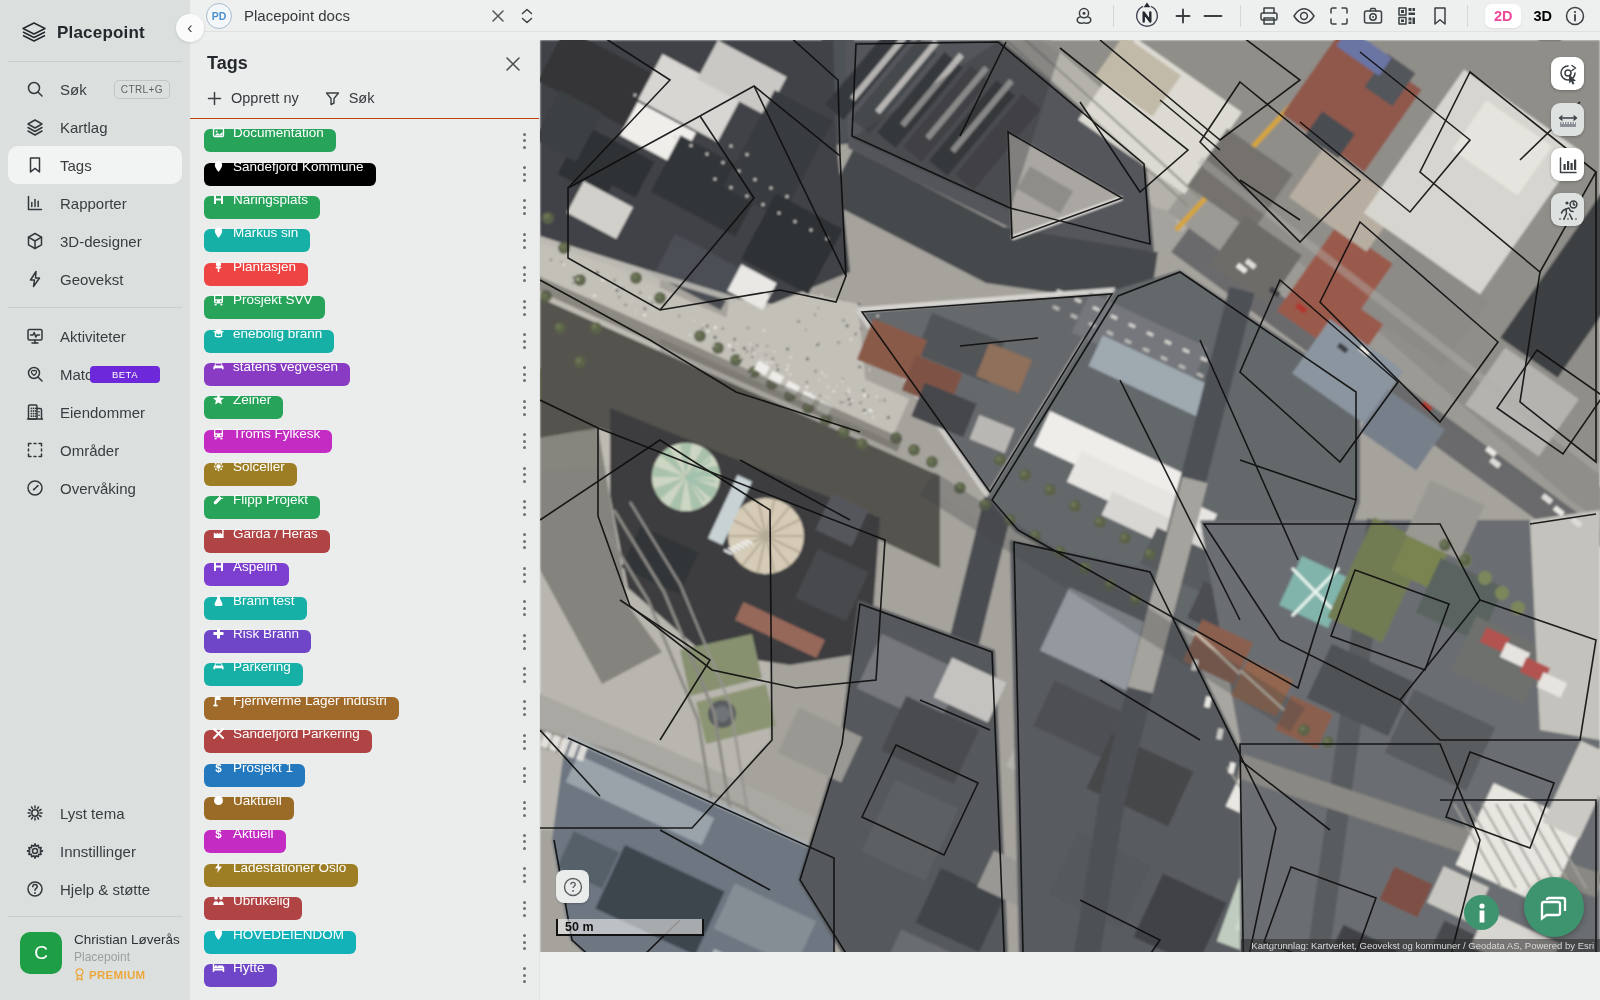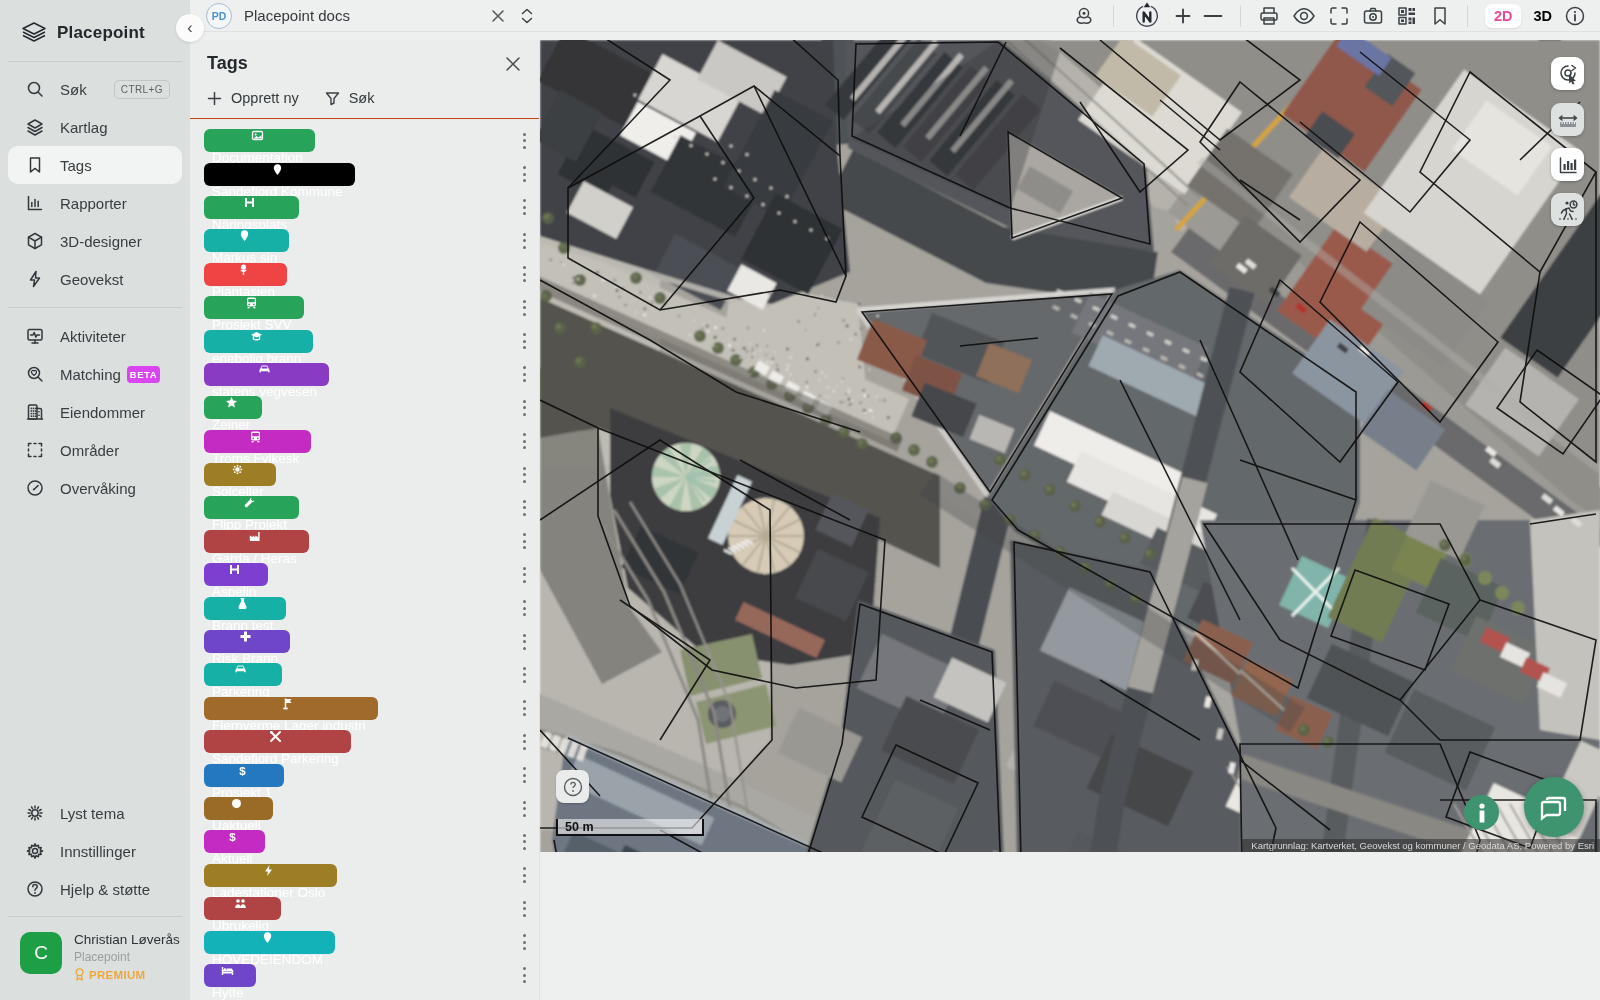--- a/index.html
+++ b/index.html
@@ -4,21 +4,21 @@
 *{margin:0;padding:0;box-sizing:border-box;}
 html,body{width:1600px;height:1000px;overflow:hidden;font-family:"Liberation Sans",sans-serif;}
 body{display:flex;background:#eef0ef;transform:translateZ(0);}
 .sidebar{position:relative;width:190px;height:1000px;background:#dbe0df;flex:none;display:flex;flex-direction:column;z-index:5;}
 .slogo{display:flex;align-items:center;gap:10px;padding:21px 0 14px 21px;font-size:17px;font-weight:700;color:#22282b;letter-spacing:0.2px;}
 .sdiv{height:1px;background:#c9cecd;margin:2px 8px 8px 8px;}
 .srow{display:flex;align-items:center;gap:15px;height:38px;padding-left:17px;margin:0 8px;border-radius:10px;color:#373d40;font-size:15px;position:relative;}
 .srow.sel{background:#f2f4f3;}
 .slbl{white-space:nowrap;}
 .kbd{position:absolute;right:12px;border:1px solid #c2c7c6;border-radius:5px;font-size:10px;color:#5d6365;padding:3px 6px;letter-spacing:0.4px;background:transparent;}
-.beta{position:absolute;right:22px;background:#d946ef;color:#fff;font-size:9.5px;font-weight:700;border-radius:4px;padding:3px 3px;letter-spacing:0.5px;}
+.beta{position:absolute;right:22px;background:#6d28d9;color:#fff;font-size:9.5px;font-weight:400;border-radius:4px;padding:3px 22px;letter-spacing:0.5px;}
 .sbottom{position:absolute;top:794px;left:0;right:0;}
 .suser{display:flex;align-items:flex-start;gap:12px;padding:15px 0 0 20px;}
 .avatar{width:42px;height:42px;background:#1e9e45;border-radius:10px;color:#fff;font-size:19px;display:flex;align-items:center;justify-content:center;}
 .uname{font-size:13.5px;color:#2c3235;}
 .uorg{font-size:12px;color:#9aa0a0;margin-top:3px;}
 .uprem{font-size:11.5px;font-weight:700;color:#eda73b;margin-top:4px;display:flex;align-items:center;gap:4px;letter-spacing:0.3px;}
 .collapse{position:absolute;top:14px;right:-14px;width:28px;height:28px;background:#fafbfa;border-radius:50%;box-shadow:0 1px 3px rgba(0,0,0,0.12);display:flex;align-items:center;justify-content:center;font-size:16px;color:#43494c;z-index:9;}
 .main{position:relative;width:1410px;height:1000px;}
 .topbar{position:absolute;top:0;left:0;width:1410px;height:32px;background:#eef0ef;border-bottom:1px solid #dfe2e1;display:flex;align-items:center;justify-content:space-between;z-index:4;}
 .tb-left{display:flex;align-items:center;gap:8px;padding-left:16px;}
@@ -30,25 +30,25 @@
 .vsep{width:1px;height:22px;background:#d3d7d6;margin:0 5px;}
 .btn2d{background:#fff;border-radius:7px;padding:4px 9px;font-size:14.5px;font-weight:700;color:#ec4899;box-shadow:0 1px 2px rgba(0,0,0,0.08);}
 .btn3d{font-size:14.5px;font-weight:700;color:#000000;}
 .panel{position:absolute;top:40px;left:0;width:350px;height:960px;background:#ebedec;z-index:3;border-right:1px solid #e0e3e2;}
 .phead{display:flex;align-items:center;justify-content:space-between;padding:13px 17px 10px 17px;}
 .ptitle{font-size:18px;font-weight:700;color:#23292c;}
 .pactions{display:flex;align-items:center;gap:26px;padding:6px 0 12px 17px;border-bottom:1px solid #c2410c;}
 .pact{display:flex;align-items:center;gap:9px;font-size:14.5px;color:#33393c;}
 .plist{padding:5px 0 0 14px;}
 .trow{height:33.4px;display:flex;align-items:center;position:relative;}
-.chip{display:inline-flex;align-items:center;gap:8px;height:23px;border-radius:6px;padding:0 12px 16px 8px;color:#fff;font-size:13.5px;flex-direction:column;}
+.chip{display:inline-flex;align-items:center;gap:8px;height:23px;border-radius:6px;padding:0 12px 16px 8px;color:#fff;font-size:13.5px;}
 .chip svg{flex:none;}
 .dots{position:absolute;right:13px;display:flex;flex-direction:column;gap:3.5px;}
 .dots i{width:3px;height:3px;border-radius:50%;background:#6a7073;}
-.mapwrap{position:absolute;top:40px;left:350px;width:1060px;height:812px;overflow:hidden;}
+.mapwrap{position:absolute;top:40px;left:350px;width:1060px;height:912px;overflow:hidden;}
 .mapsvg{position:absolute;top:0;left:0;}
 .mbtn{position:absolute;right:16px;width:33px;height:33px;background:#fff;border-radius:9px;box-shadow:0 1px 3px rgba(0,0,0,0.25);display:flex;align-items:center;justify-content:center;}
 .mbtn.gray{background:#dde1e0;}
 .qbtn{position:absolute;left:16px;bottom:49px;width:33px;height:33px;background:#e9eceb;border-radius:8px;display:flex;align-items:center;justify-content:center;box-shadow:0 1px 2px rgba(0,0,0,0.2);}
 .scalebar{position:absolute;left:16px;bottom:16px;width:148px;height:17px;background:rgba(255,255,255,0.55);border-left:2.5px solid #111;border-right:2.5px solid #111;border-bottom:2.5px solid #111;font-size:12.5px;font-weight:700;color:#111;padding-left:7px;display:flex;align-items:center;}
 .infocirc{position:absolute;right:101px;bottom:22px;width:35px;height:35px;border-radius:50%;background:#3f9470;color:#fff;font-size:18px;font-weight:700;display:flex;align-items:center;justify-content:center;font-family:"Liberation Serif",serif;}
 .chatcirc{position:absolute;right:16px;bottom:15px;width:60px;height:60px;border-radius:50%;background:#3f9470;display:flex;align-items:center;justify-content:center;box-shadow:0 2px 6px rgba(0,0,0,0.3);}
 .attrib{position:absolute;right:0;bottom:0;height:13px;background:rgba(40,40,40,0.55);color:#d8d8d8;font-size:9.5px;line-height:13px;padding:0 6px 0 10px;}
 </style></head>
 <body>

